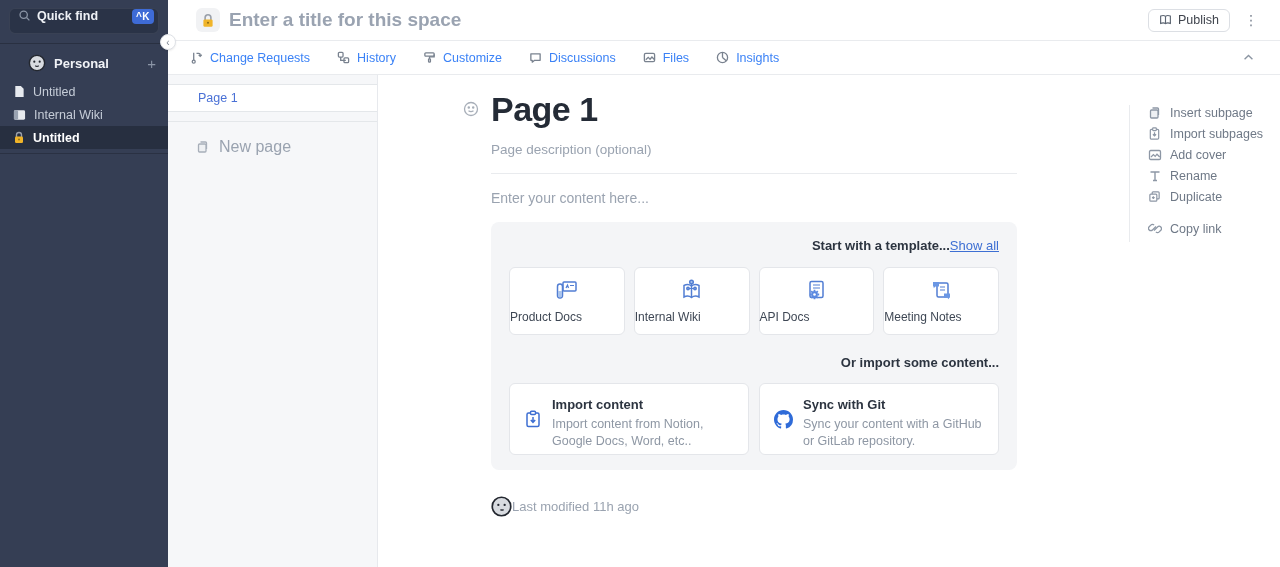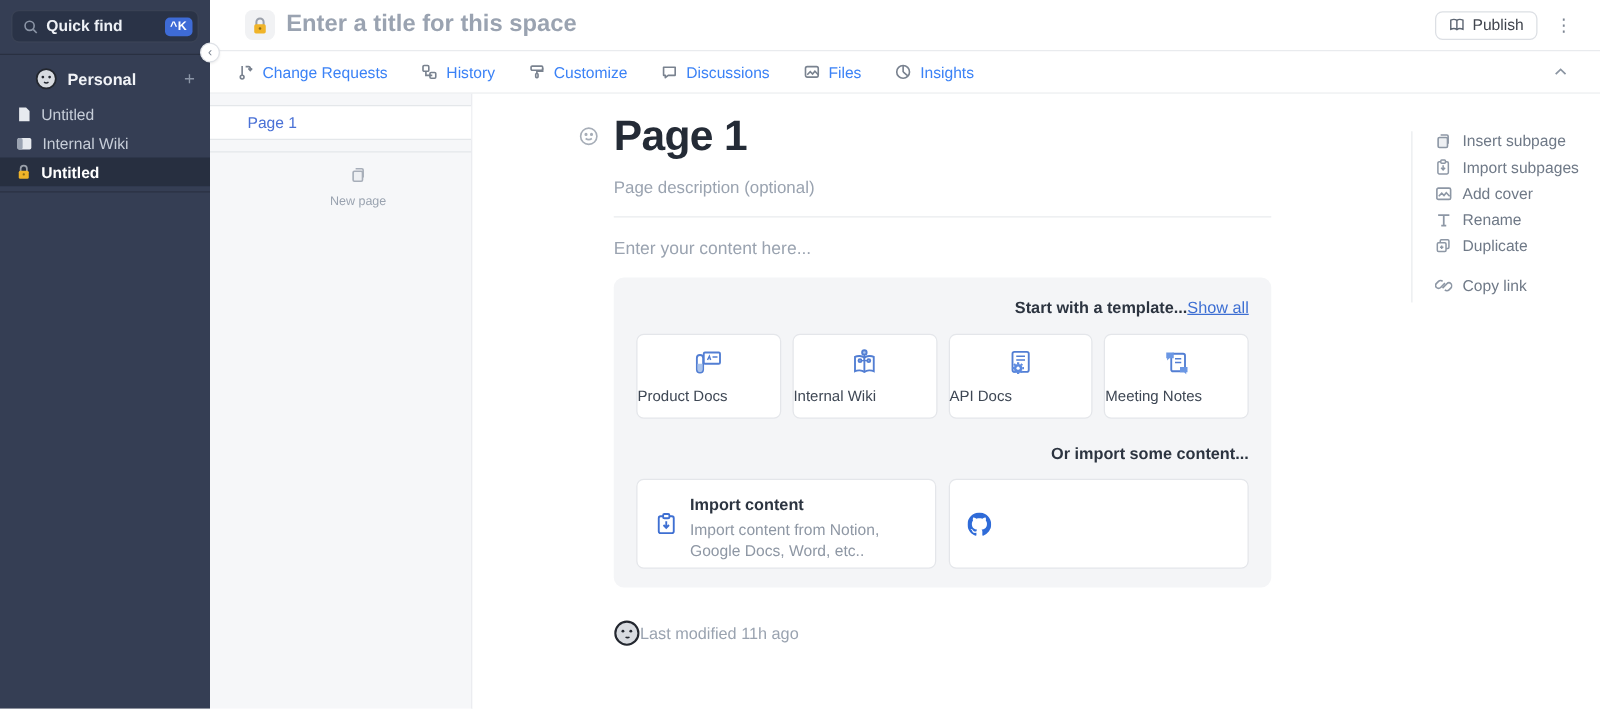--- a/index.html
+++ b/index.html
@@ -3,21 +3,21 @@
 <meta charset="utf-8">
 <style>
   * { margin:0; padding:0; box-sizing:border-box; }
   html,body { width:1280px; height:567px; overflow:hidden; }
   body { font-family:"Liberation Sans", sans-serif; background:#fff; }
   .app { position:relative; width:1280px; height:567px; display:flex; }
 
   
   .sidebar { width:168px; background:#353e54; color:#c9cfda; flex:0 0 168px; display:flex; flex-direction:column; }
   .quickfind-wrap { padding:8px 9px 9px 9px; border-bottom:1px solid rgba(0,0,0,.22); }
-  .quickfind { height:26px; background:#2a3347; border:1px solid rgba(255,255,255,.07); border-radius:6px; display:flex; align-items:center; padding:0 4px 0 8px; cursor:pointer; }
+  .quickfind { height:26px; background:#2a3347; border:1px solid rgba(255,255,255,.07); border-radius:6px; display:flex; align-items:flex-start; padding:0 4px 0 8px; cursor:pointer; }
   .quickfind .qf-label { flex:1; font-size:12.5px; color:#eef1f6; font-weight:700; margin-left:6px; }
   .kbd { background:#3e6bd6; color:#fff; font-size:10px; font-weight:700; border-radius:4px; padding:2px 4px; letter-spacing:.5px; }
   .ws-row { display:flex; align-items:center; padding:10px 12px 8px 12px;margin-left:16px; }
   .ws-name { flex:1; margin-left:8px; font-size:13px; font-weight:700; color:#f1f3f7; }
   .ws-add { color:#8b95a6; font-size:15px; font-weight:400; cursor:pointer; }
   .nav { padding-bottom:4px; border-bottom:1px solid rgba(0,0,0,.2); }
   .nav-item { height:23px; display:flex; align-items:center; padding-left:13px; font-size:12.5px; color:#c6cdd8; cursor:pointer; }
   .nav-item .lbl { margin-left:8px; }
   .nav-item.selected { background:#272f40; color:#ffffff; font-weight:700; }
   .icon { display:inline-flex; align-items:center; justify-content:center; }
@@ -38,21 +38,21 @@
   .tabbar { height:34px; display:flex; align-items:center; padding:0 26px 0 22px; border-bottom:1px solid #e9ebee; gap:27px; }
   .tab { display:flex; align-items:center; gap:7px; font-size:12.5px; color:#3b82f6; cursor:pointer; white-space:nowrap; }
   .tab .icon { color:#79828f; }
   .tab-spacer { flex:1; }
   .tab-collapse { color:#8b95a2; cursor:pointer; }
 
   .body { flex:1; display:flex; min-height:0; }
   .pagelist { width:210px; flex:0 0 210px; background:#f6f7f9; border-right:1px solid #e7e9ed; padding-top:9px; }
   .page-row { height:28px; background:#fff; border-top:1px solid #e4e7ea; border-bottom:1px solid #e4e7ea; display:flex; align-items:center; padding-left:30px; font-size:12.5px; color:#4a71d6; cursor:pointer; }
   .pagelist-div { height:1px; background:#e4e7ea; margin-top:9px; }
-  .newpage-row { height:28px; margin-top:11px; display:flex; align-items:center; padding-left:28px; font-size:10px; color:#9aa3b0; cursor:pointer; gap:9px;flex-direction:column; }
+  .newpage-row { height:28px; margin-top:11px; display:flex; align-items:center; padding-left:28px; font-size:16px; color:#9aa3b0; cursor:pointer; gap:9px; }
   .newpage-row .icon { color:#a7aeb9; }
 
   .main { flex:1; position:relative; background:#fff; }
   .doc { position:absolute; left:113px; top:13px; width:526px; }
   .doc-titlerow { position:relative; }
   .page-emoji-btn { position:absolute; left:-28px; top:13px; color:#a7aeb8; cursor:pointer; }
   h1.page-title { font-size:34px; font-weight:700; color:#242b36; letter-spacing:-.5px; line-height:42px; cursor:text; }
   .page-desc { margin-top:12px; font-size:13.5px; color:#9aa3b0; cursor:text; }
   .doc-hr { margin-top:16px; border:0; border-top:1px solid #e9ebee; }
   .content-ph { margin-top:16px; font-size:14px; color:#9aa3b0; cursor:text; }
@@ -343,20 +343,24 @@
                   <span class="ic-title">Import content</span>
                   <div class="ic-desc">Import content from Notion, Google Docs, Word, etc..</div>
                 </span>
               </div>
               <div class="import-card">
                 <span class="icon">
                   <svg width="19" height="19" viewBox="0 0 16 16" fill="#2f6bd8">
                       <path d="M8 0C3.58 0 0 3.58 0 8c0 3.54 2.29 6.53 5.47 7.59.4.07.55-.17.55-.38 0-.19-.01-.82-.01-1.49-2.01.37-2.53-.49-2.69-.94-.09-.23-.48-.94-.82-1.13-.28-.15-.68-.52-.01-.53.63-.01 1.08.58 1.23.82.72 1.21 1.87.87 2.33.66.07-.52.28-.87.51-1.07-1.78-.2-3.64-.89-3.64-3.95 0-.87.31-1.59.82-2.15-.08-.2-.36-1.02.08-2.12 0 0 .67-.21 2.2.82.64-.18 1.32-.27 2-.27s1.36.09 2 .27c1.53-1.04 2.2-.82 2.2-.82.44 1.1.16 1.92.08 2.12.51.56.82 1.27.82 2.15 0 3.07-1.87 3.75-3.65 3.95.29.25.54.73.54 1.48 0 1.07-.01 1.93-.01 2.2 0 .21.15.46.55.38A8.01 8.01 0 0 0 16 8c0-4.42-3.58-8-8-8z"></path>
                     </svg>
                 </span>
+                <span>
+                  <span class="ic-title">Sync with Git</span>
+                  <div class="ic-desc">Sync your content with a GitHub or GitLab repository.</div>
+                </span>
               </div>
             </div>
           </div>
         </div>
 
         <div class="doc-footer">
           <span class="icon">
             <svg width="21" height="21" viewBox="0 0 20 20">
                 <circle cx="10" cy="10" r="8.8" fill="#d8dbe0" stroke="#23272f" stroke-width="1.6"></circle>
                 <circle cx="7" cy="8.5" r="1.1" fill="#23272f"></circle>

